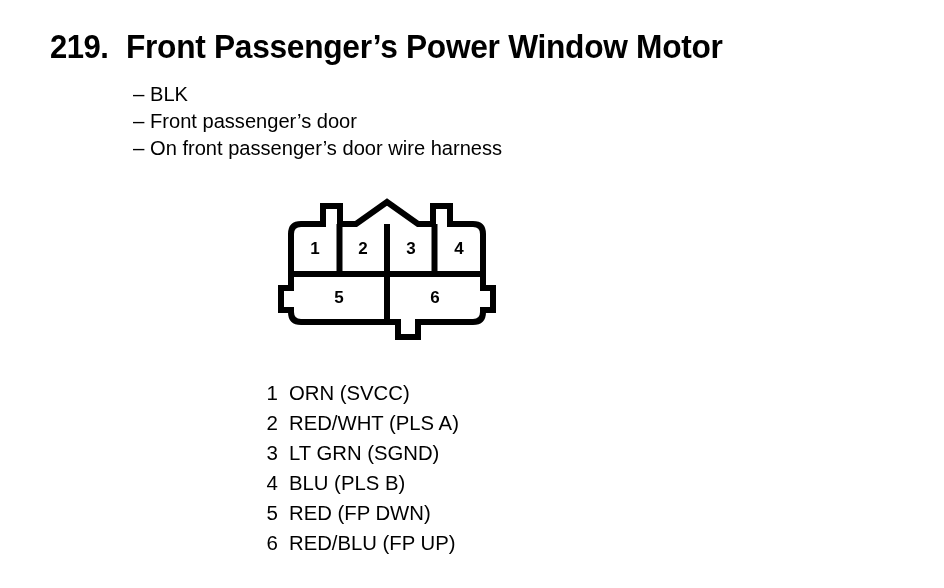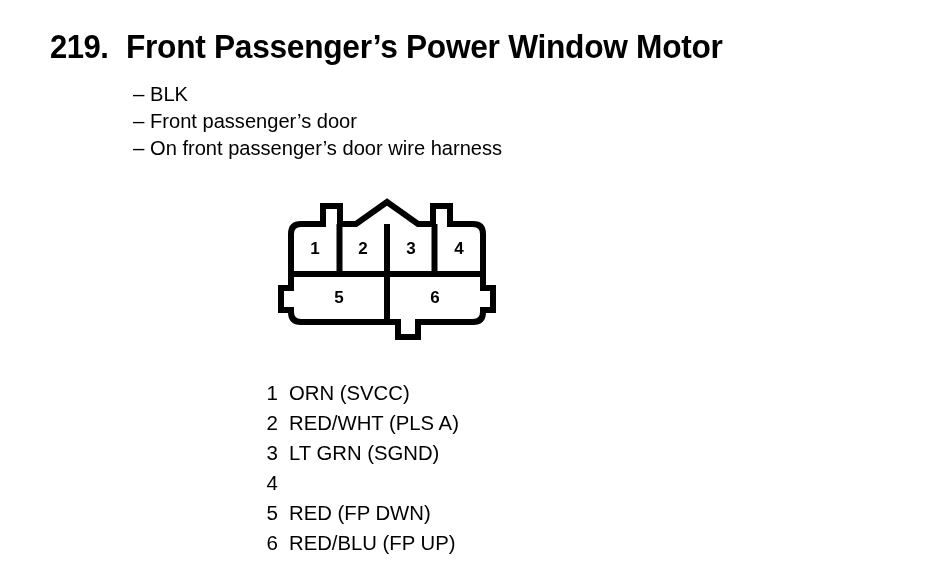--- a/index.html
+++ b/index.html
@@ -206,20 +206,21 @@
     <span class="legend-text">RED/WHT (PLS A)</span>
   </div>
 
   <div class="legend-row">
     <span class="legend-num">3</span>
     <span class="legend-text">LT GRN (SGND)</span>
   </div>
 
   <div class="legend-row">
     <span class="legend-num">4</span>
+    <span class="legend-text">BLU (PLS B)</span>
   </div>
 
   <div class="legend-row">
     <span class="legend-num">5</span>
     <span class="legend-text">RED (FP DWN)</span>
   </div>
 
   <div class="legend-row">
     <span class="legend-num">6</span>
     <span class="legend-text">RED/BLU (FP UP)</span>

